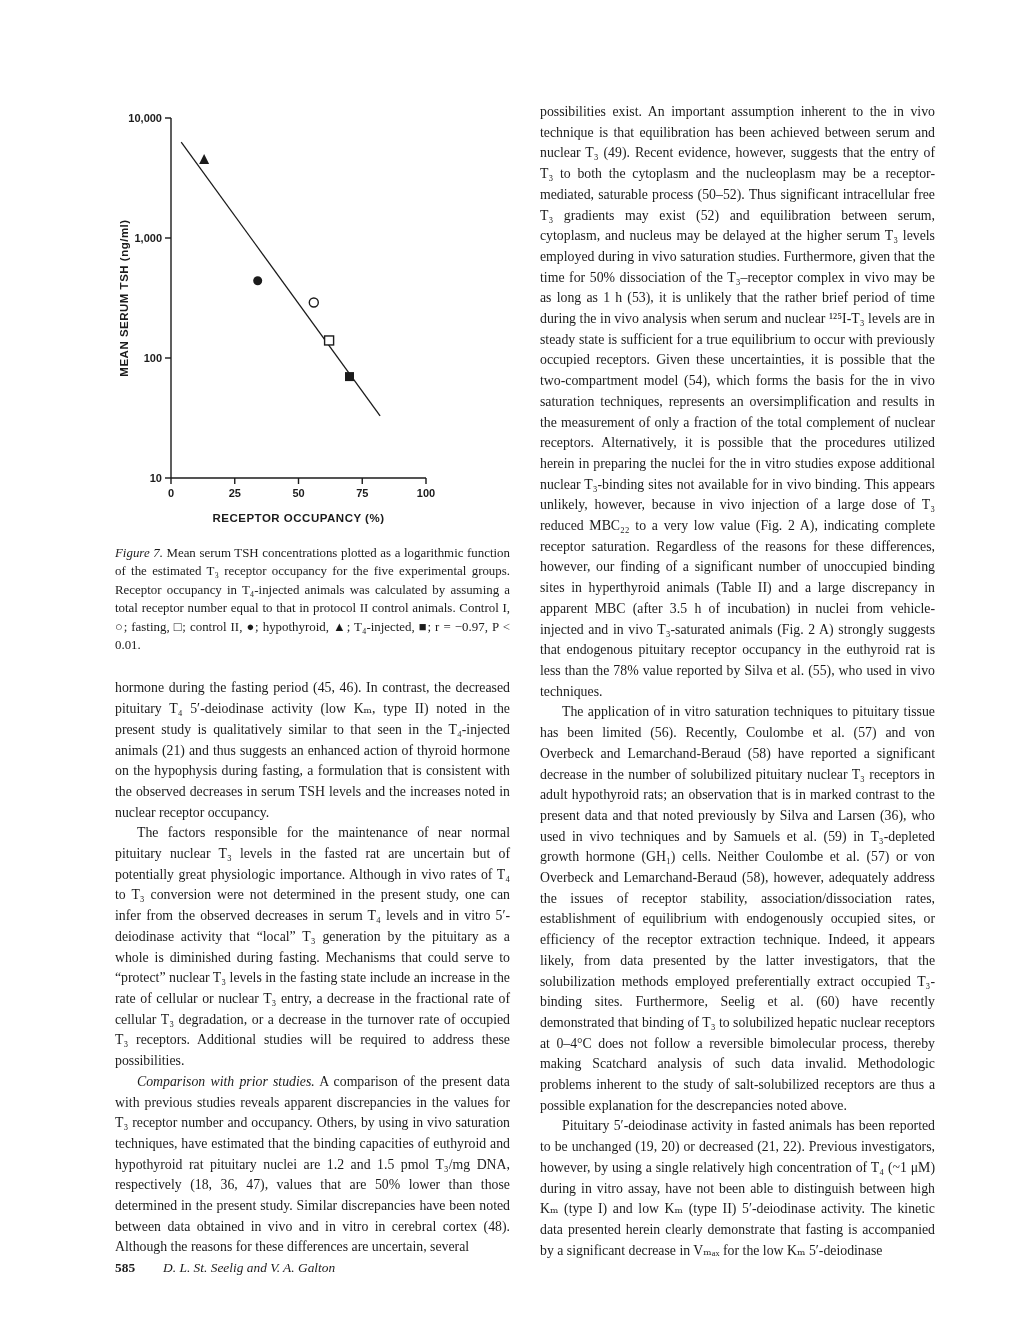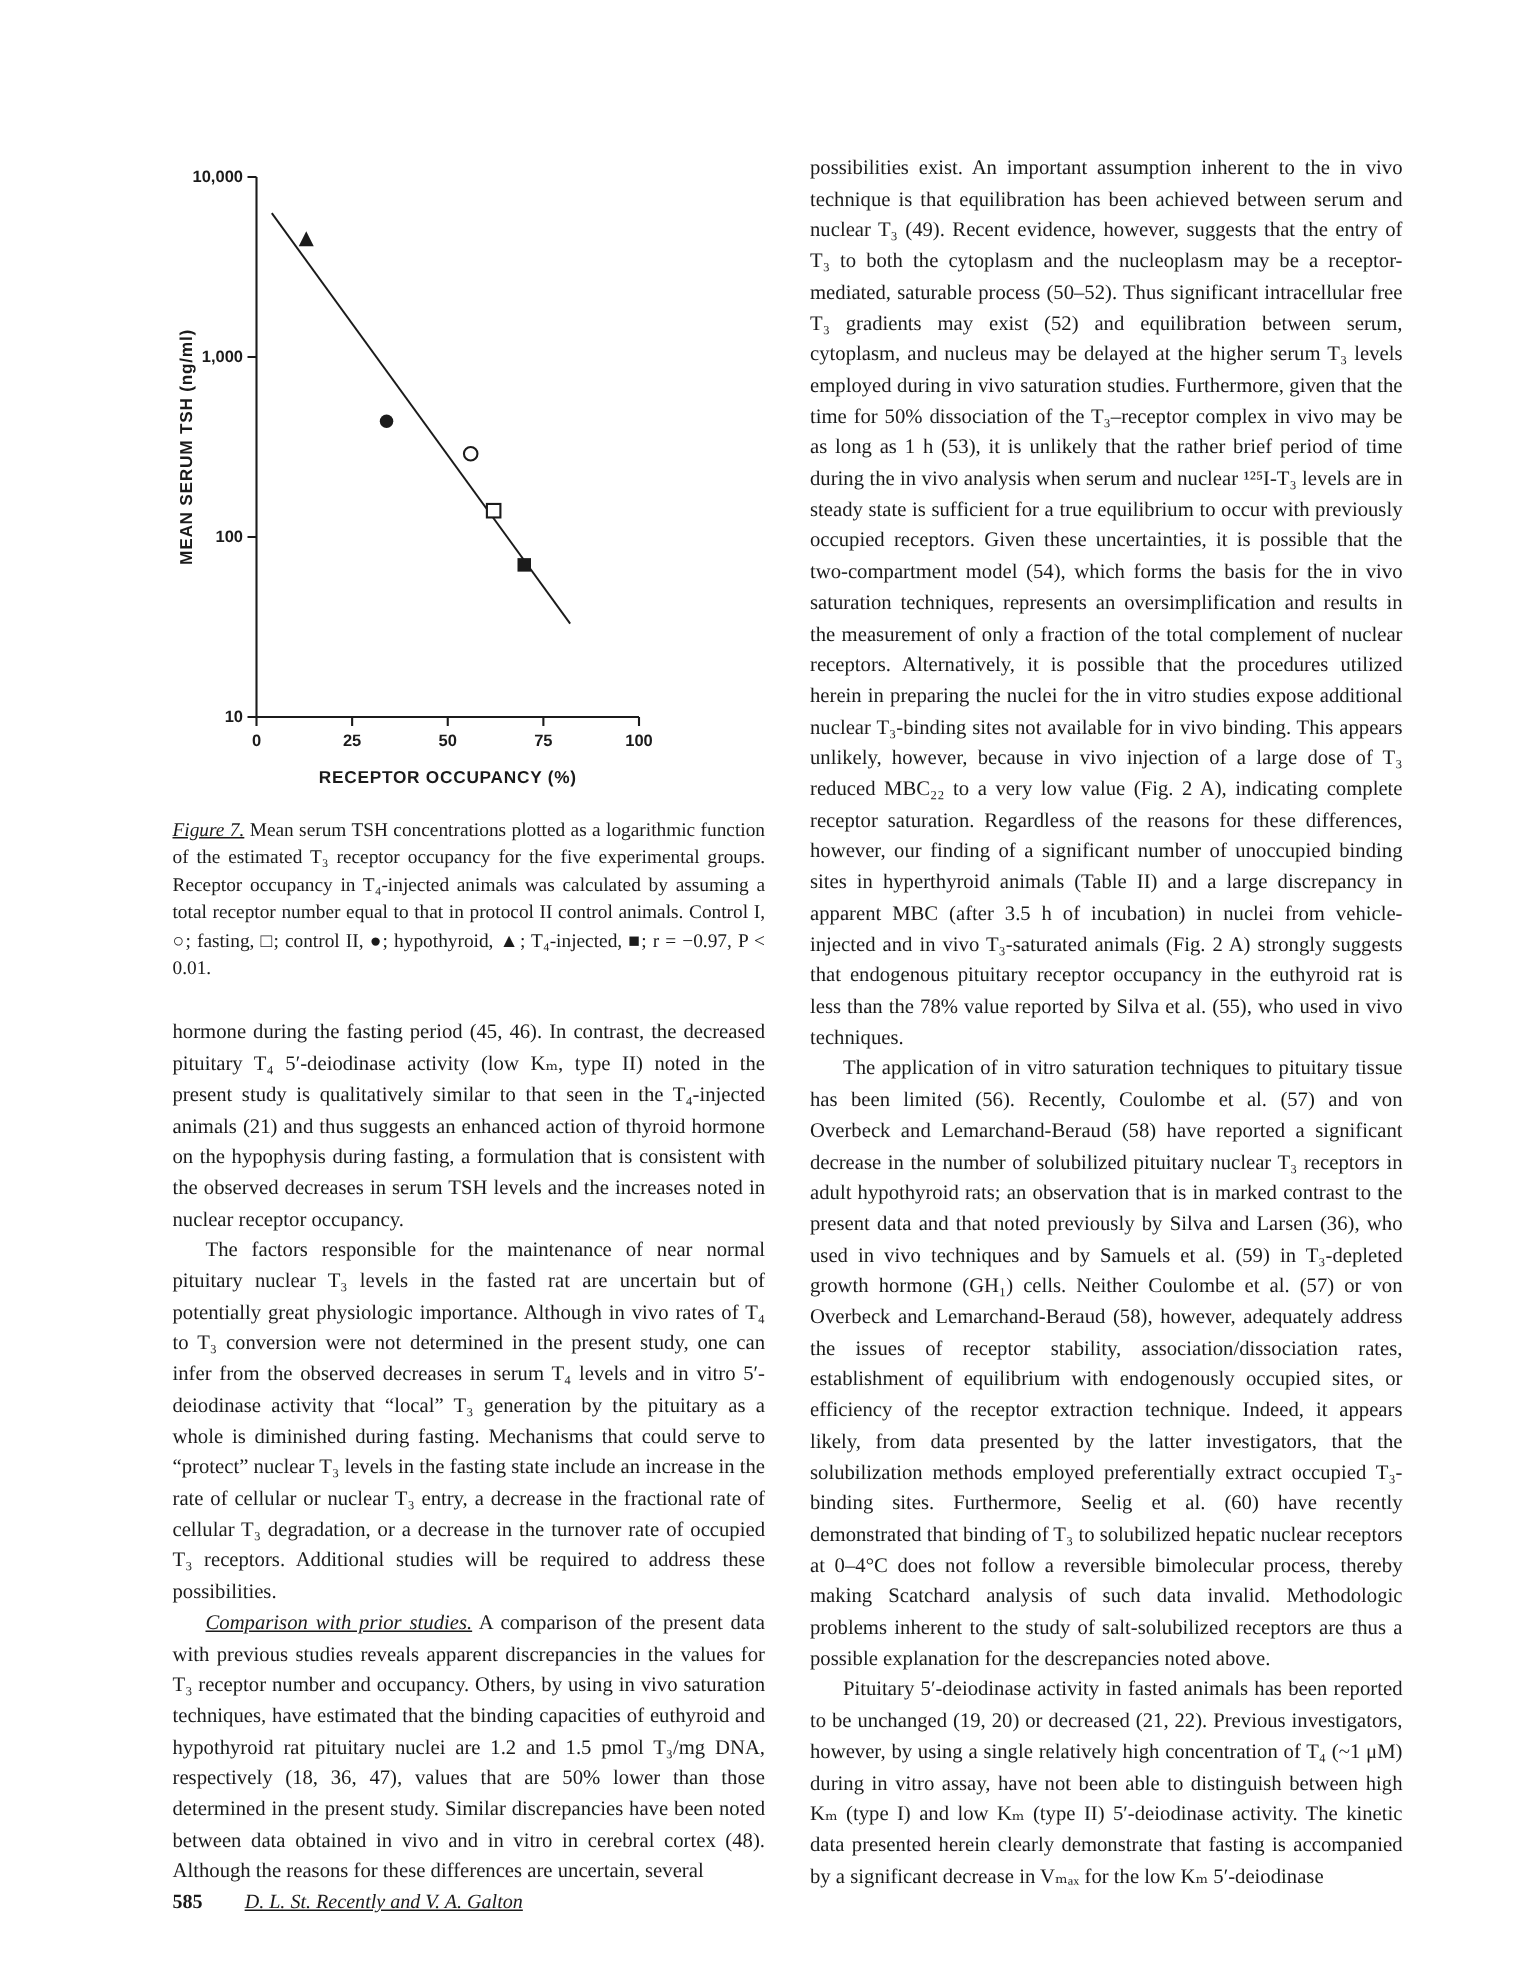--- a/index.html
+++ b/index.html
@@ -19,21 +19,21 @@
   }
   .col {
     flex: 1;
     min-width: 0;
     font-size: 13.8px;
     line-height: 20.7px;
     text-align: justify;
   }
   .col p { margin: 0; }
   p.indent { text-indent: 22px; }
-  .ital { font-style: italic; text-decoration: underline; }
+  .ital { font-style: italic; }
   figure { margin: 0 0 24px 0; }
   figure svg { display: block; }
   figcaption {
     font-size: 12.9px;
     line-height: 18.4px;
     margin-top: 12px;
     text-align: justify;
   }
   .footer {
     position: absolute;
@@ -93,15 +93,15 @@
 
     <div class="col col-right">
       <p class="noindent">possibilities exist. An important assumption inherent to the in vivo technique is that equilibration has been achieved between serum and nuclear T₃ (49). Recent evidence, however, suggests that the entry of T₃ to both the cytoplasm and the nucleoplasm may be a receptor-mediated, saturable process (50–52). Thus significant intracellular free T₃ gradients may exist (52) and equilibration between serum, cytoplasm, and nucleus may be delayed at the higher serum T₃ levels employed during in vivo saturation studies. Furthermore, given that the time for 50% dissociation of the T₃–receptor complex in vivo may be as long as 1 h (53), it is unlikely that the rather brief period of time during the in vivo analysis when serum and nuclear ¹²⁵I-T₃ levels are in steady state is sufficient for a true equilibrium to occur with previously occupied receptors. Given these uncertainties, it is possible that the two-compartment model (54), which forms the basis for the in vivo saturation techniques, represents an oversimplification and results in the measurement of only a fraction of the total complement of nuclear receptors. Alternatively, it is possible that the procedures utilized herein in preparing the nuclei for the in vitro studies expose additional nuclear T₃-binding sites not available for in vivo binding. This appears unlikely, however, because in vivo injection of a large dose of T₃ reduced MBC₂₂ to a very low value (Fig. 2 A), indicating complete receptor saturation. Regardless of the reasons for these differences, however, our finding of a significant number of unoccupied binding sites in hyperthyroid animals (Table II) and a large discrepancy in apparent MBC (after 3.5 h of incubation) in nuclei from vehicle-injected and in vivo T₃-saturated animals (Fig. 2 A) strongly suggests that endogenous pituitary receptor occupancy in the euthyroid rat is less than the 78% value reported by Silva et al. (55), who used in vivo techniques.</p>
       <p class="indent">The application of in vitro saturation techniques to pituitary tissue has been limited (56). Recently, Coulombe et al. (57) and von Overbeck and Lemarchand-Beraud (58) have reported a significant decrease in the number of solubilized pituitary nuclear T₃ receptors in adult hypothyroid rats; an observation that is in marked contrast to the present data and that noted previously by Silva and Larsen (36), who used in vivo techniques and by Samuels et al. (59) in T₃-depleted growth hormone (GH₁) cells. Neither Coulombe et al. (57) or von Overbeck and Lemarchand-Beraud (58), however, adequately address the issues of receptor stability, association/dissociation rates, establishment of equilibrium with endogenously occupied sites, or efficiency of the receptor extraction technique. Indeed, it appears likely, from data presented by the latter investigators, that the solubilization methods employed preferentially extract occupied T₃-binding sites. Furthermore, Seelig et al. (60) have recently demonstrated that binding of T₃ to solubilized hepatic nuclear receptors at 0–4°C does not follow a reversible bimolecular process, thereby making Scatchard analysis of such data invalid. Methodologic problems inherent to the study of salt-solubilized receptors are thus a possible explanation for the descrepancies noted above.</p>
       <p class="indent">Pituitary 5′-deiodinase activity in fasted animals has been reported to be unchanged (19, 20) or decreased (21, 22). Previous investigators, however, by using a single relatively high concentration of T₄ (~1 μM) during in vitro assay, have not been able to distinguish between high Kₘ (type I) and low Kₘ (type II) 5′-deiodinase activity. The kinetic data presented herein clearly demonstrate that fasting is accompanied by a significant decrease in Vₘₐₓ for the low Kₘ 5′-deiodinase</p>
     </div>
 
   </div>
 
   <div class="footer">
-    <span class="pagenum">585</span><span class="authors ital">D. L. St. Recently and V. A. Galton</span>
+    <span class="pagenum">585</span><span class="authors ital">D. L. St. Seelig and V. A. Galton</span>
   </div>
 </div>
 
 </body></html>

